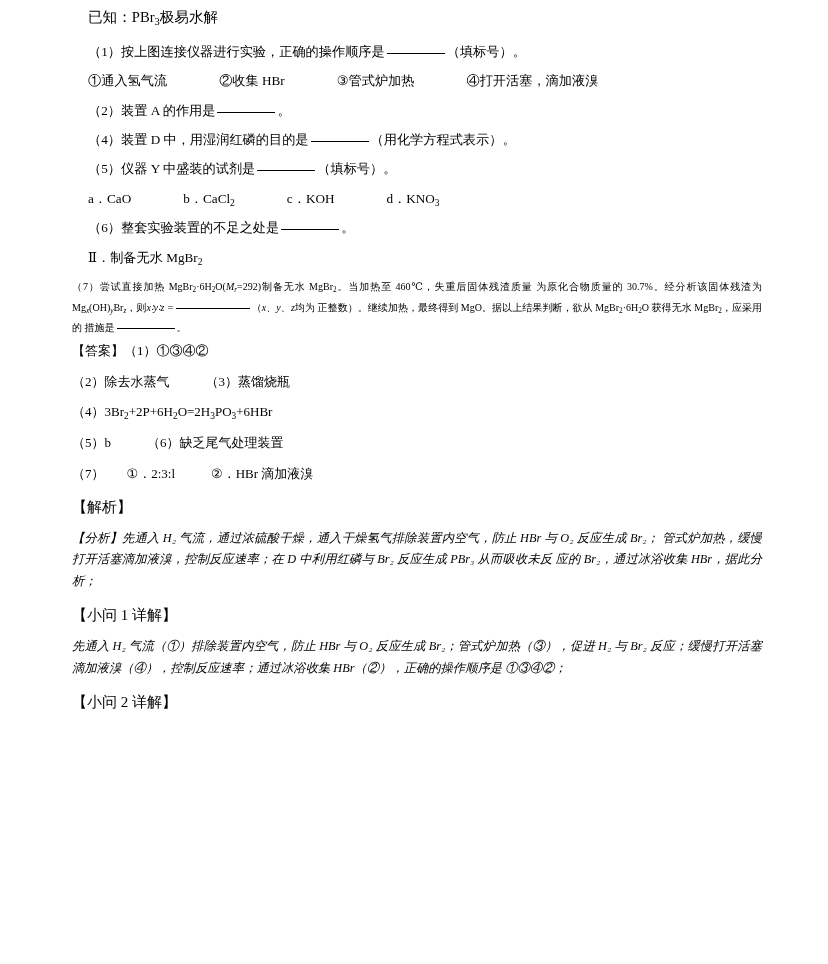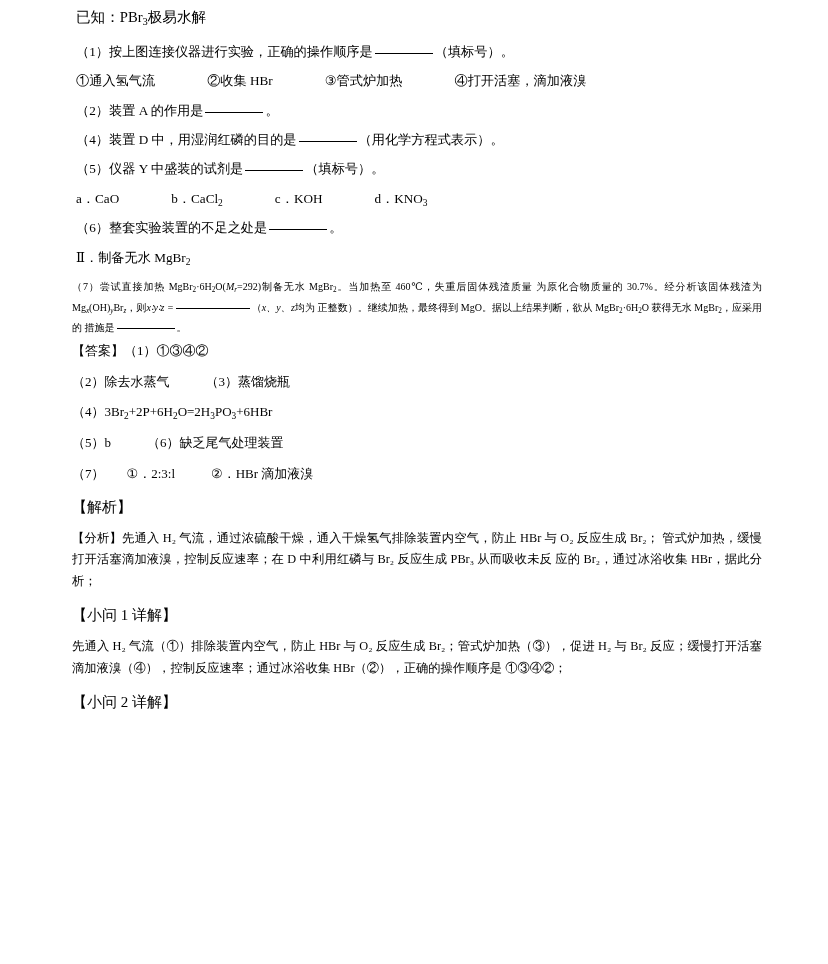--- a/index.html
+++ b/index.html
@@ -23,21 +23,21 @@
   }
   .content {
     position: absolute;
     left: 72px;
     top: 6px;
     width: 690px;
   }
   .line {
     font-size: 13.2px;
     line-height: 1.55;
-    margin: 0 0 9px 4px;
+    margin: 0 0 9px 16px;
     white-space: normal;
   }
   .big {
     font-size: 14.6px;
     margin-bottom: 13px;
   }
   .para {
     font-size: 10px;
     line-height: 2.05;
     margin: 0 0 2px 0;
@@ -46,20 +46,21 @@
   .ans {
     font-size: 13px;
     line-height: 1.6;
     margin: 0 0 10px 0;
   }
   .exp {
     font-size: 12.3px;
     line-height: 1.75;
     margin: 1px 0 11px 0;
     text-align: justify;
+    font-style: italic;
   }
   .hdr {
     font-size: 15px;
     line-height: 1.6;
     margin: 0 0 9px 0;
   }
   sub {
     font-size: 0.72em;
     vertical-align: -0.28em;
     line-height: 0;

